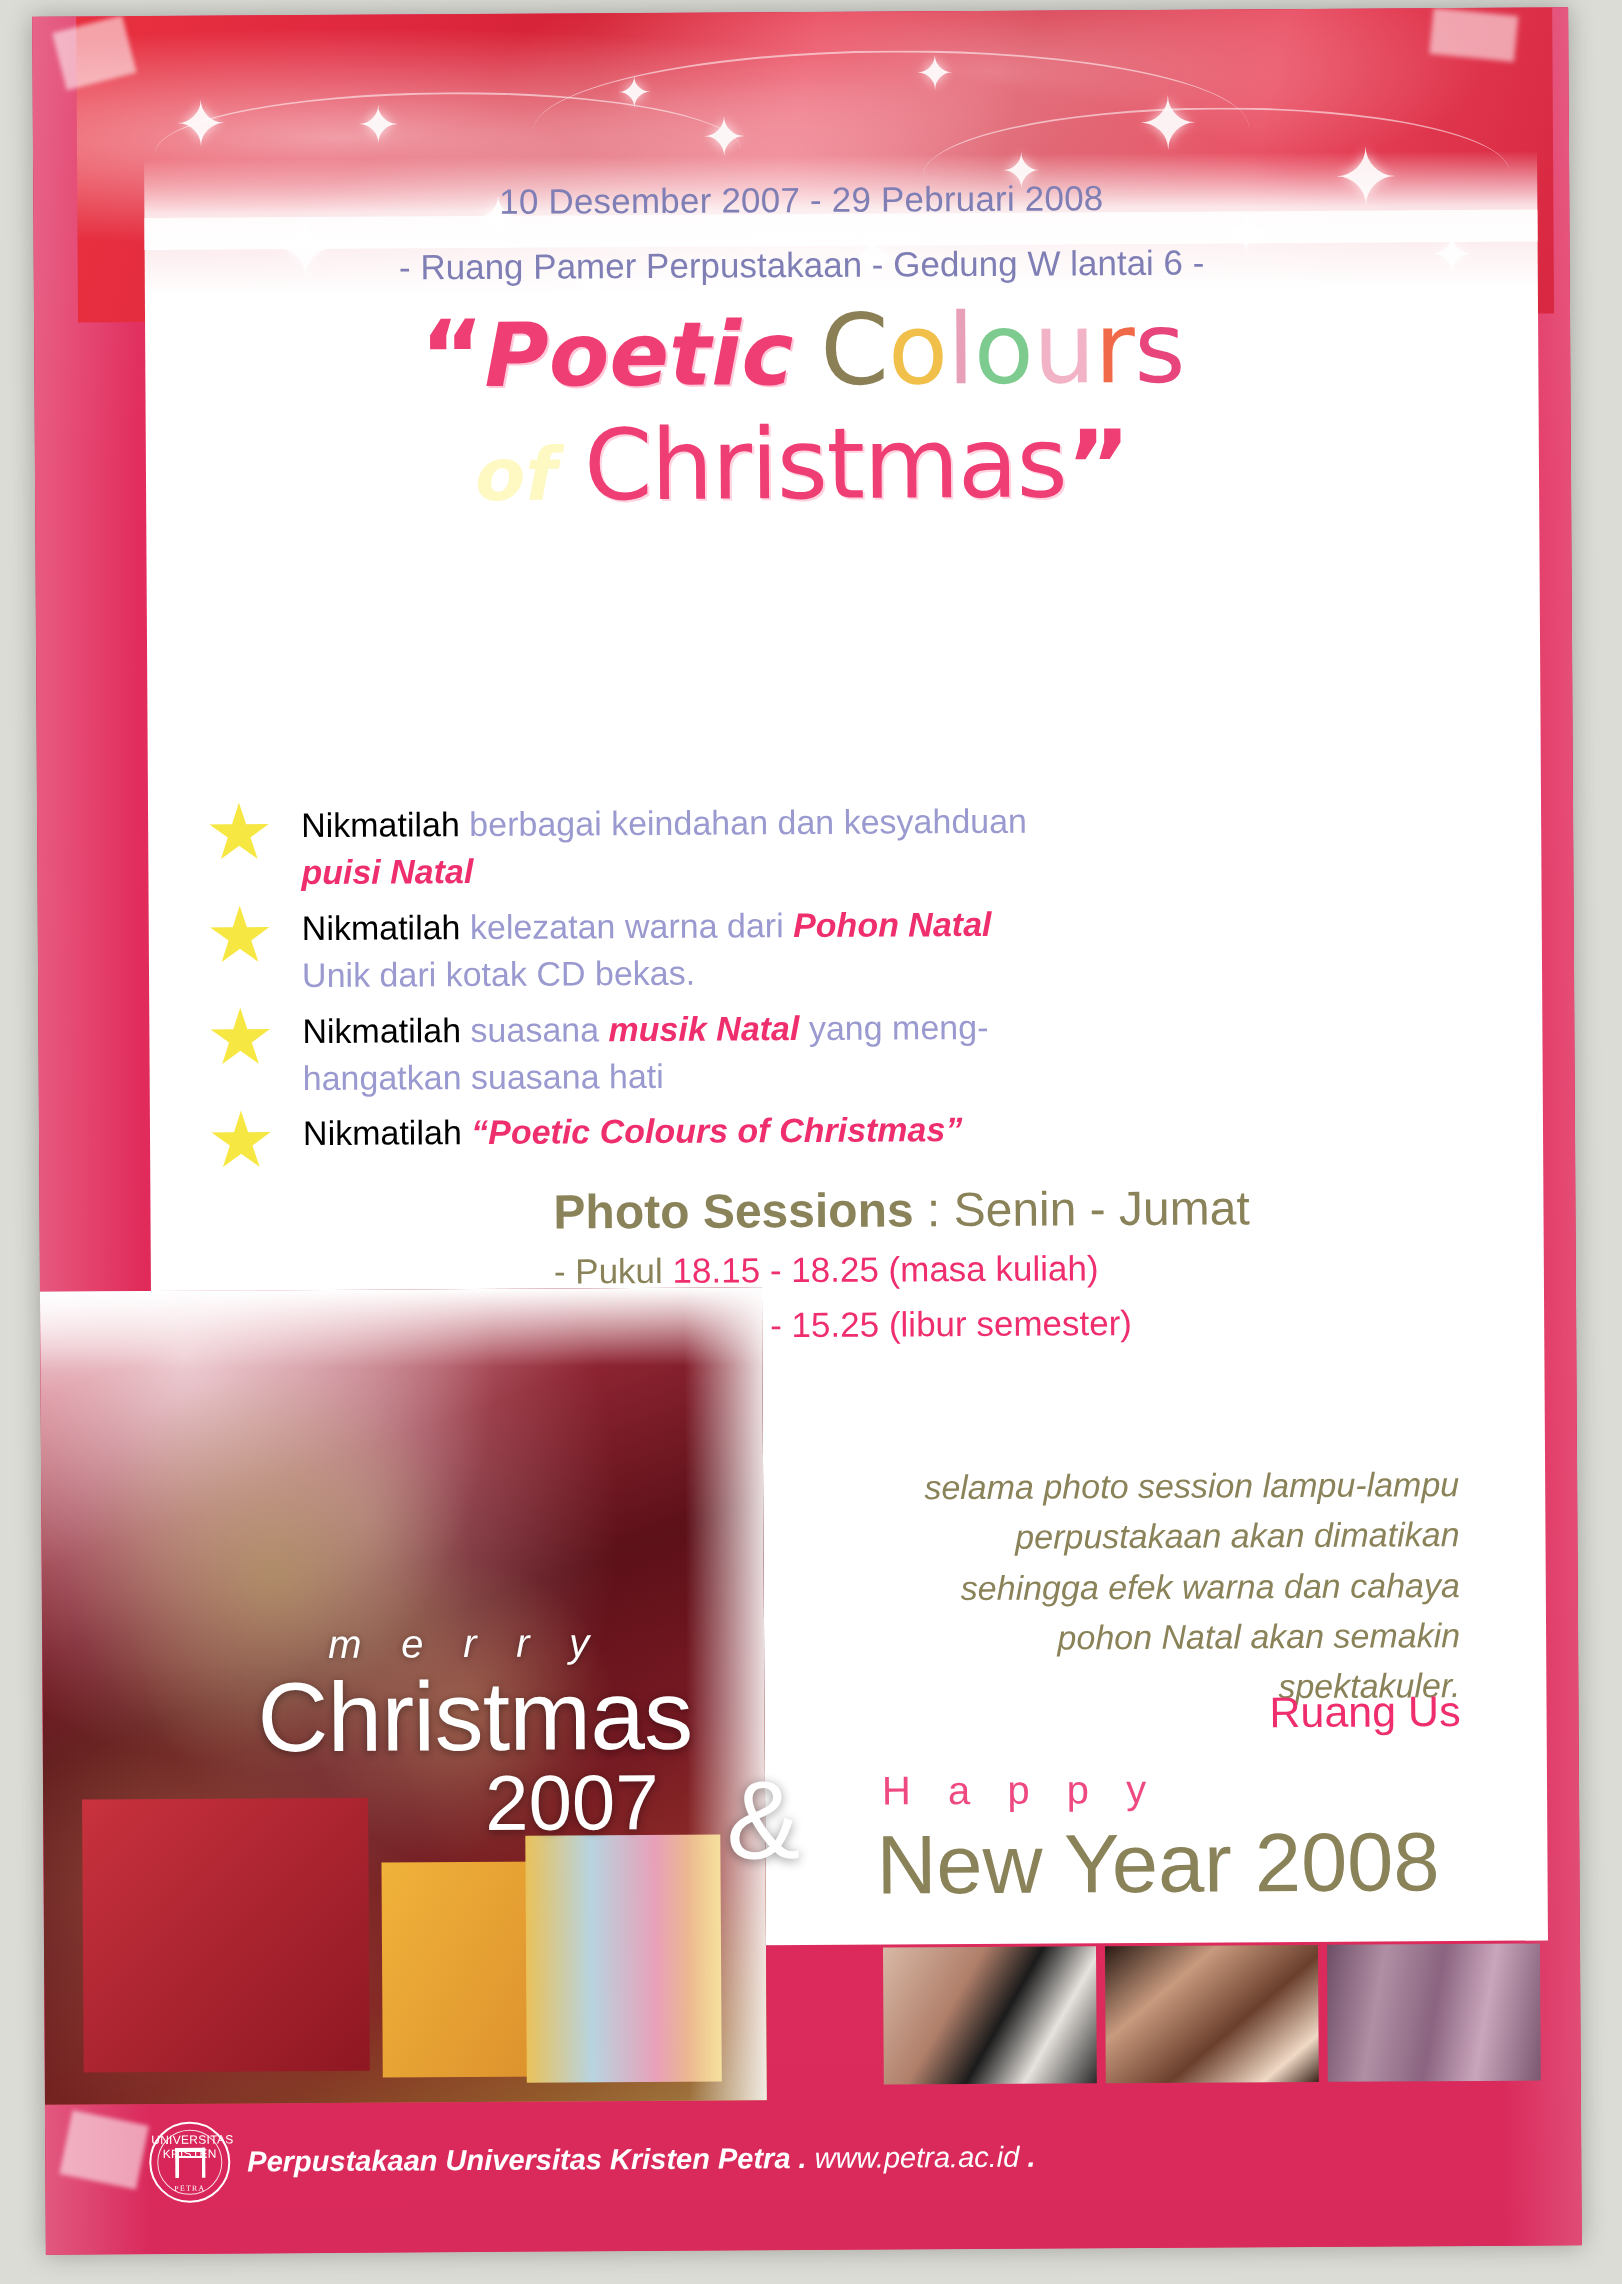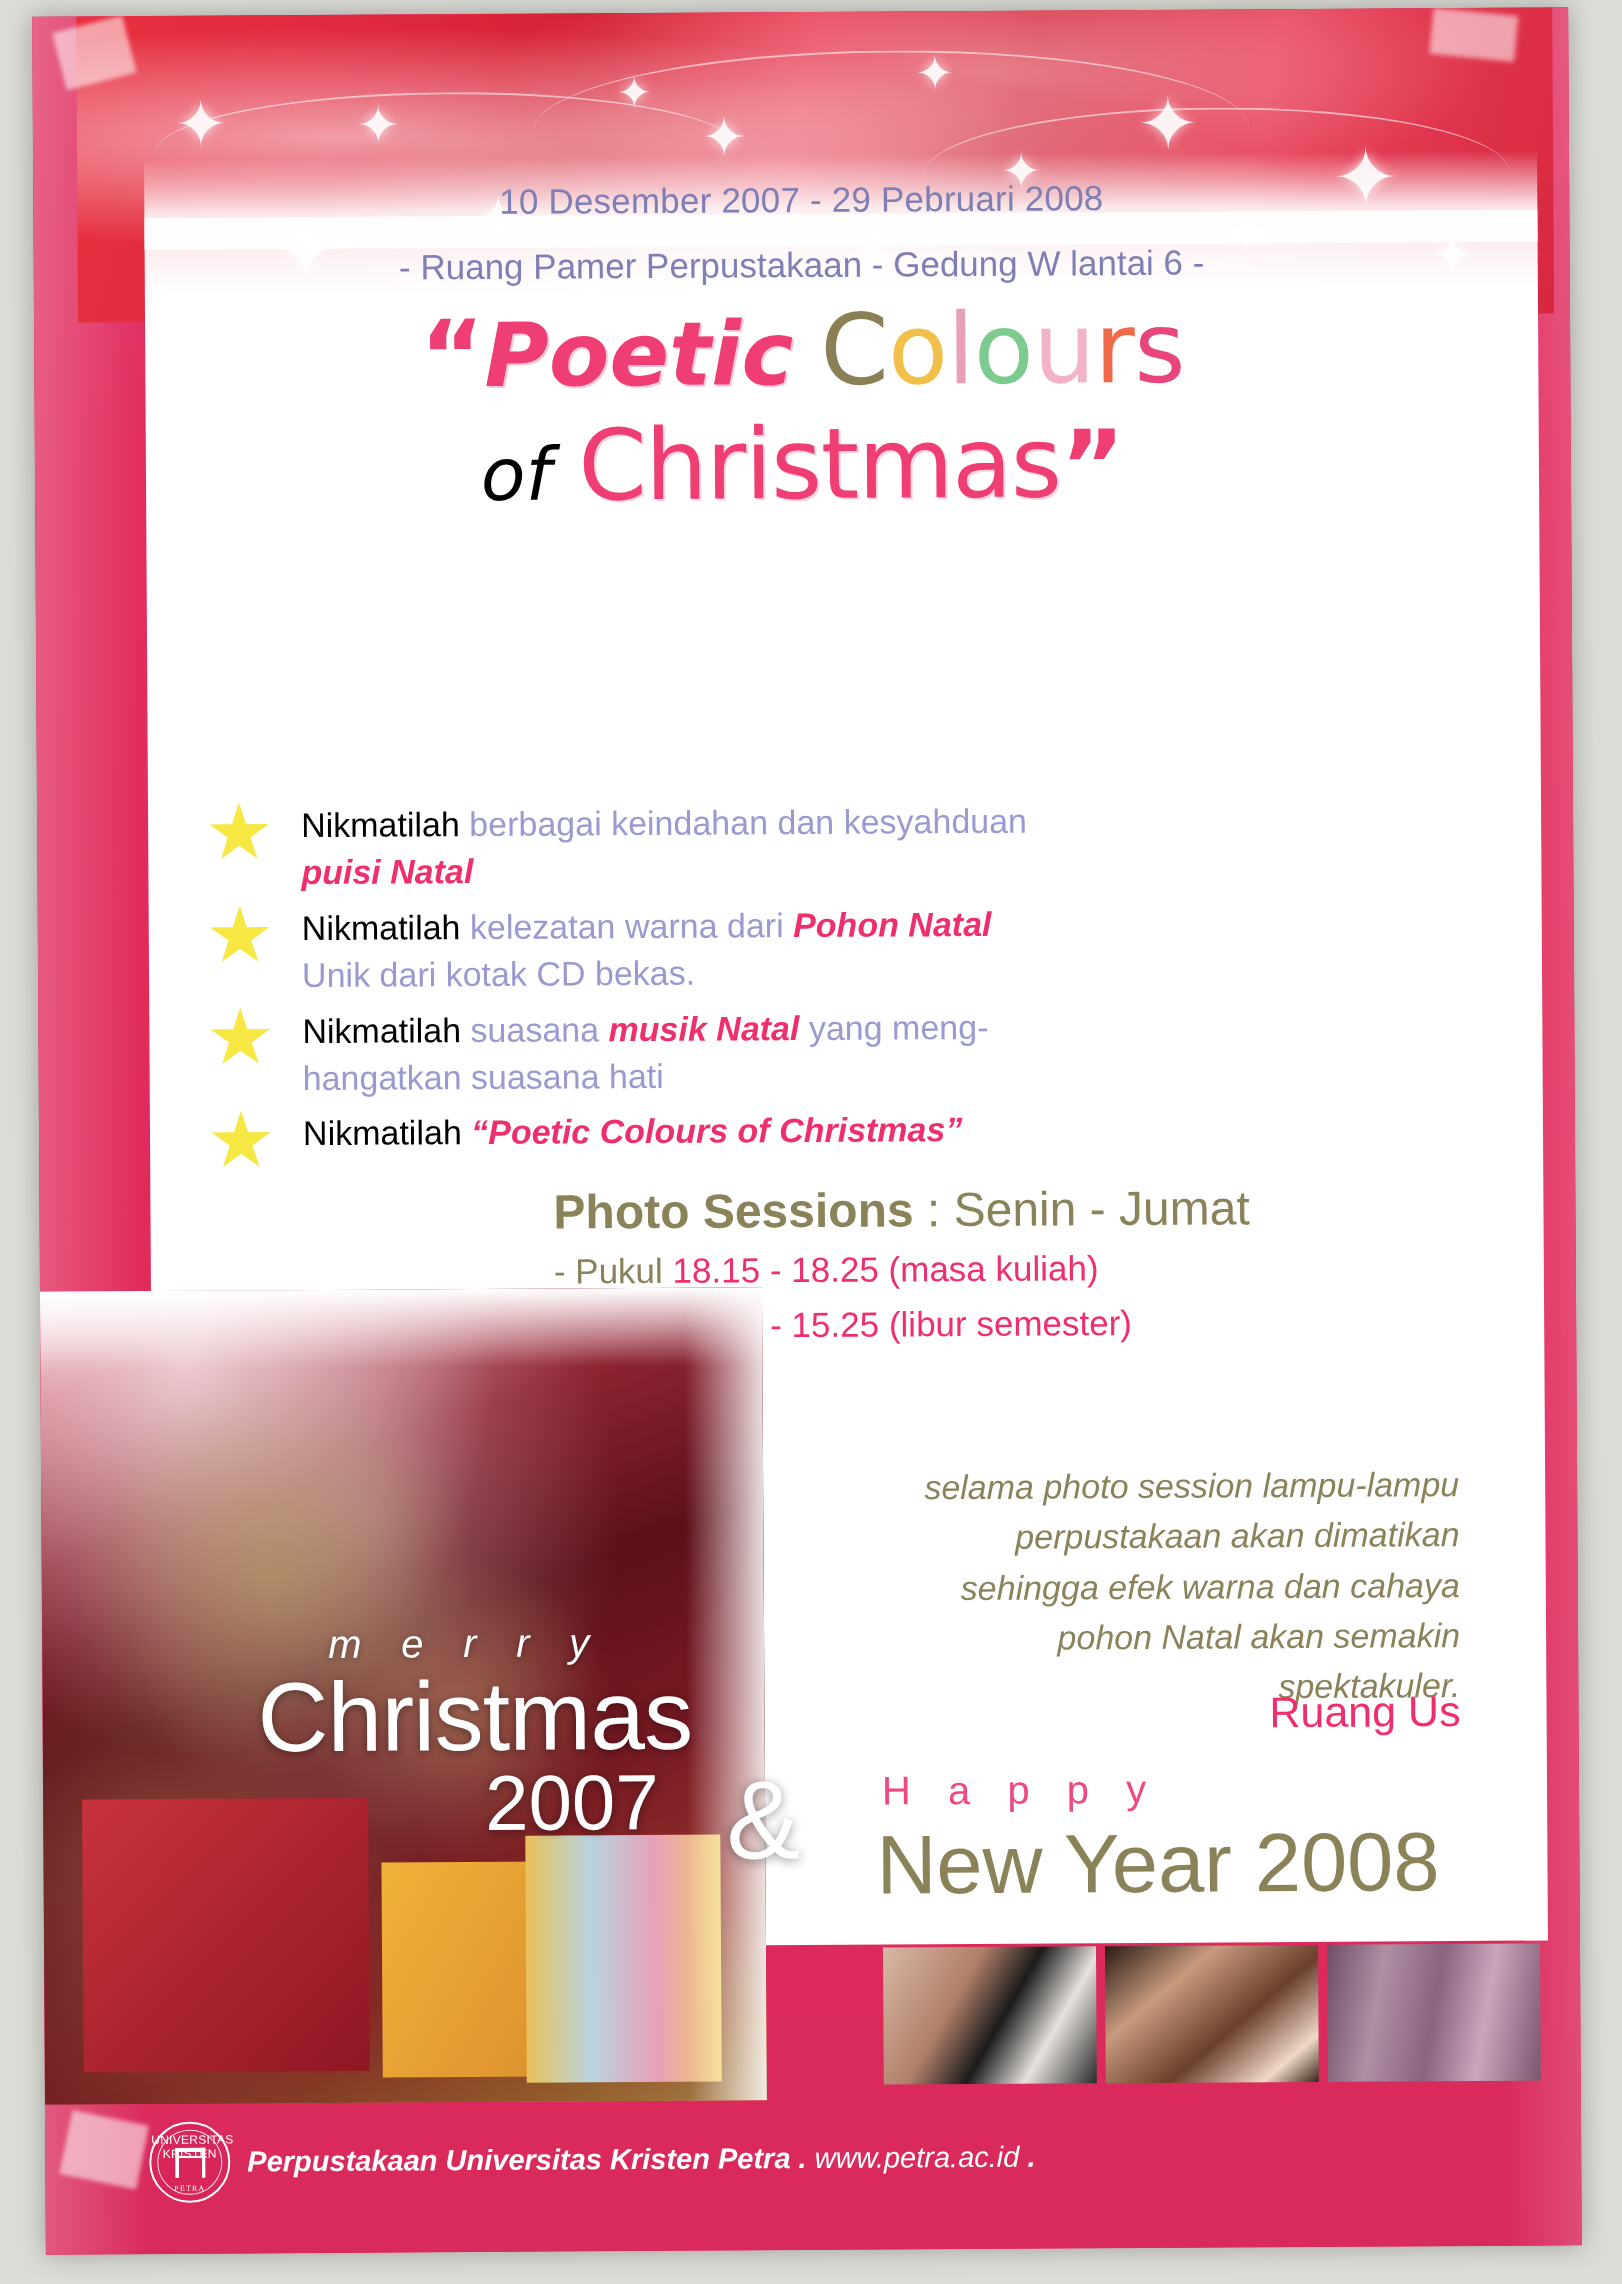--- a/index.html
+++ b/index.html
@@ -137,22 +137,22 @@
     font-size: 88px;
   }
   .t-quote {
     color: #ef3e74;
     font-weight: bold;
     font-size: 98px;
     vertical-align: -3.9px;
   }
   .t-of {
     font-style: italic;
-    font-weight: normal;
-    color: #000000;
+    font-weight: bold;
+    color: #fef9c3;
     font-size: 73px;
   }
   .t-christmas {
     color: #ef3e74;
     font-size: 98px;
     letter-spacing: -1.3px;
     text-shadow: 2px 2px 0 rgba(255,200,215,0.8);
   }
   .c-l { font-size: 98px; letter-spacing: -0.7px; }
   .c1 { color: #8b7f55; }

